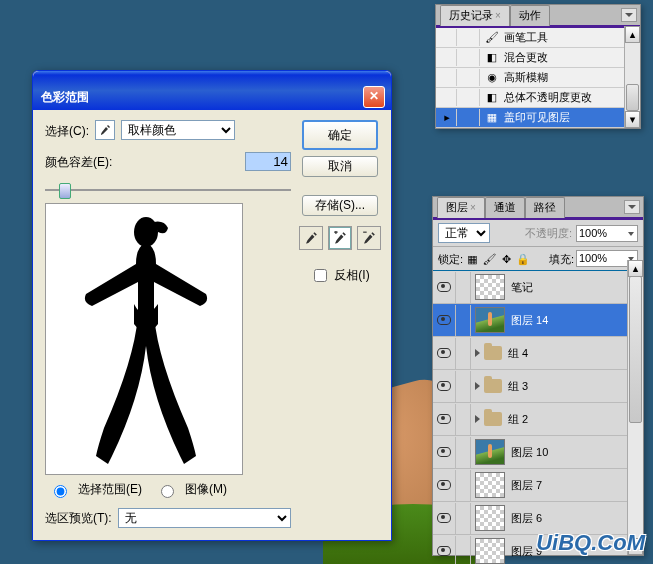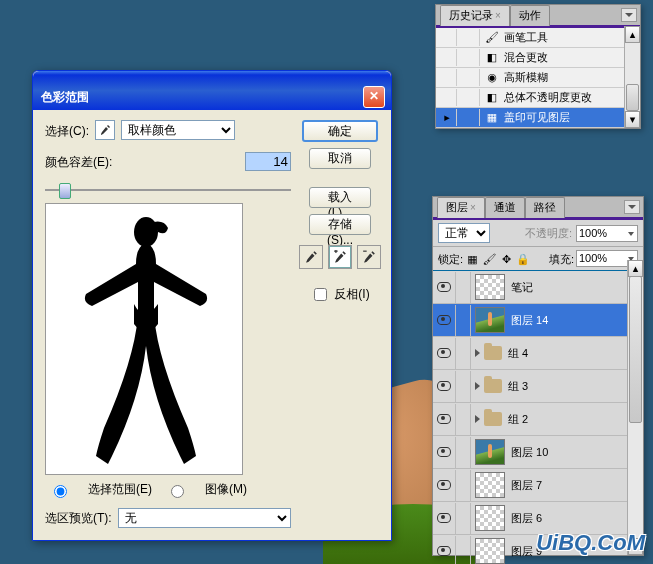--- a/index.html
+++ b/index.html
@@ -20,26 +20,26 @@
 select,input[type=text]{font-size:12px;font-family:inherit;border:1px solid #7f9db9;background:#fff;padding:1px 2px}
 .select-sampling{width:114px}
 .eyedrop-main{width:18px;height:18px;display:flex;align-items:center;justify-content:center;border:1px solid #7f9db9;background:#fff}
 .num-input{width:40px;text-align:right;background:#b5d5ff;border:1px solid #7f9db9}
 .slider{position:relative;height:14px;margin:2px 0 6px}
 .slider-track{position:absolute;left:0;right:0;top:6px;height:2px;background:#999}
 .slider-thumb{position:absolute;top:0;left:14px;width:10px;height:14px;background:linear-gradient(#eef,#9ad);border:1px solid #4a7;border-radius:2px}
 .preview{width:196px;height:270px;background:#fff;border:1px solid #999;box-shadow:inset 1px 1px 2px rgba(0,0,0,.2);margin-bottom:6px;position:relative;overflow:hidden}
 .preview svg{width:100%;height:100%}
 .radio-row{display:flex;gap:14px;align-items:center;margin:4px 0 10px 4px}
-.radio-row label{display:flex;align-items:center;gap:18px}
+.radio-row label{display:flex;align-items:center;gap:8px}
 .sel-preview-row{display:flex;align-items:center;gap:6px}
 .sel-preview{flex:1}
 
-.btn{width:62px;height:21px;background:linear-gradient(#fff,#ece9d8);border:1px solid #919b9c;border-radius:3px;font-size:12px;font-family:inherit;cursor:pointer}
-.btn.default{border:2px solid #4a8ee0;width:76px;height:22px}
+.btn{width:76px;height:21px;background:linear-gradient(#fff,#ece9d8);border:1px solid #919b9c;border-radius:3px;font-size:12px;font-family:inherit;cursor:pointer}
+.btn.default{border:2px solid #4a8ee0;width:76px;height:30px}
 .eyedrop-row{display:flex;gap:5px;margin-top:4px}
 .eyedrop-btn{width:22px;height:22px;border:1px solid #999;background:#ece9d8;display:flex;align-items:center;justify-content:center}
 .eyedrop-btn.sel{background:#fff;box-shadow:inset 0 0 0 1px #7aa}
 .check-row{display:flex;align-items:center;gap:4px;margin-top:10px}
 
 
 .panel{position:absolute;background:#d8d8d8;border:1px solid #888;box-shadow:2px 2px 6px rgba(0,0,0,.3);font-size:11px}
 .panel-tabs{display:flex;background:#bcbcbc;height:20px;align-items:flex-end;padding-left:4px;border-bottom:3px solid #4c1d95;position:relative}
 .tab{padding:2px 8px 3px;background:#d8d8d8;border:1px solid #888;border-bottom:none;margin-right:0;margin-top:2px;border-radius:2px 2px 0 0;position:relative;top:1px}
 .tab.inactive{background:#c4c4c4}
@@ -140,21 +140,20 @@
         <span class="label">选区预览(T):</span>
         <select class="sel-preview">
           <option>无</option>
         </select>
       </div>
     </div>
     <div class="right-col">
       <button class="btn default">确定</button>
       <button class="btn">取消</button>
       <div style="height:6px"></div>
-      <button class="btn">载入(L)...</button>
       <button class="btn">存储(S)...</button>
       <div class="eyedrop-row">
         <div class="eyedrop-btn">
             <svg width="14" height="14" viewBox="0 0 12 12">
               <path d="M9 1l2 2-1 1-2-2zM7 3l2 2-5 5-2 1 0-1 1-2z" fill="#333"></path>
             </svg>
           </div>
         <div class="eyedrop-btn sel">
             <svg width="14" height="14" viewBox="0 0 12 12">
               <path d="M9 1l2 2-1 1-2-2zM7 3l2 2-5 5-2 1 0-1 1-2z" fill="#333"></path>

